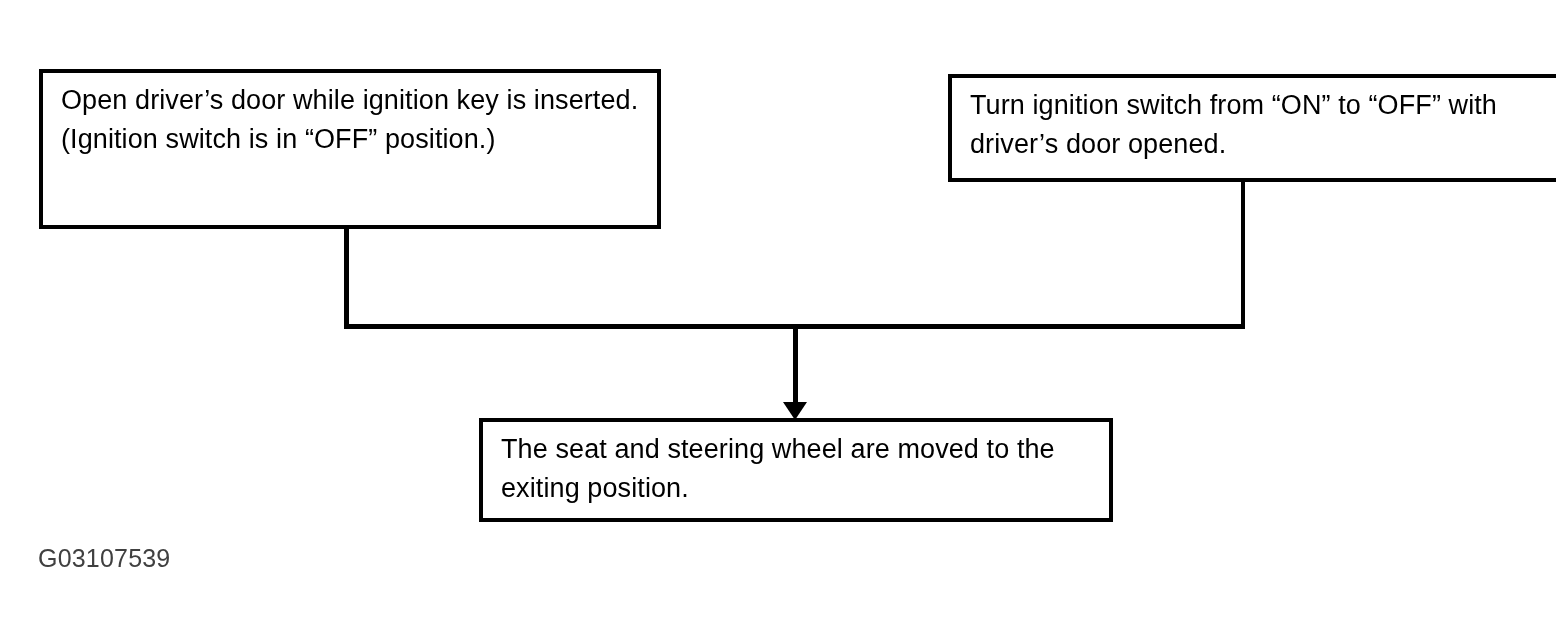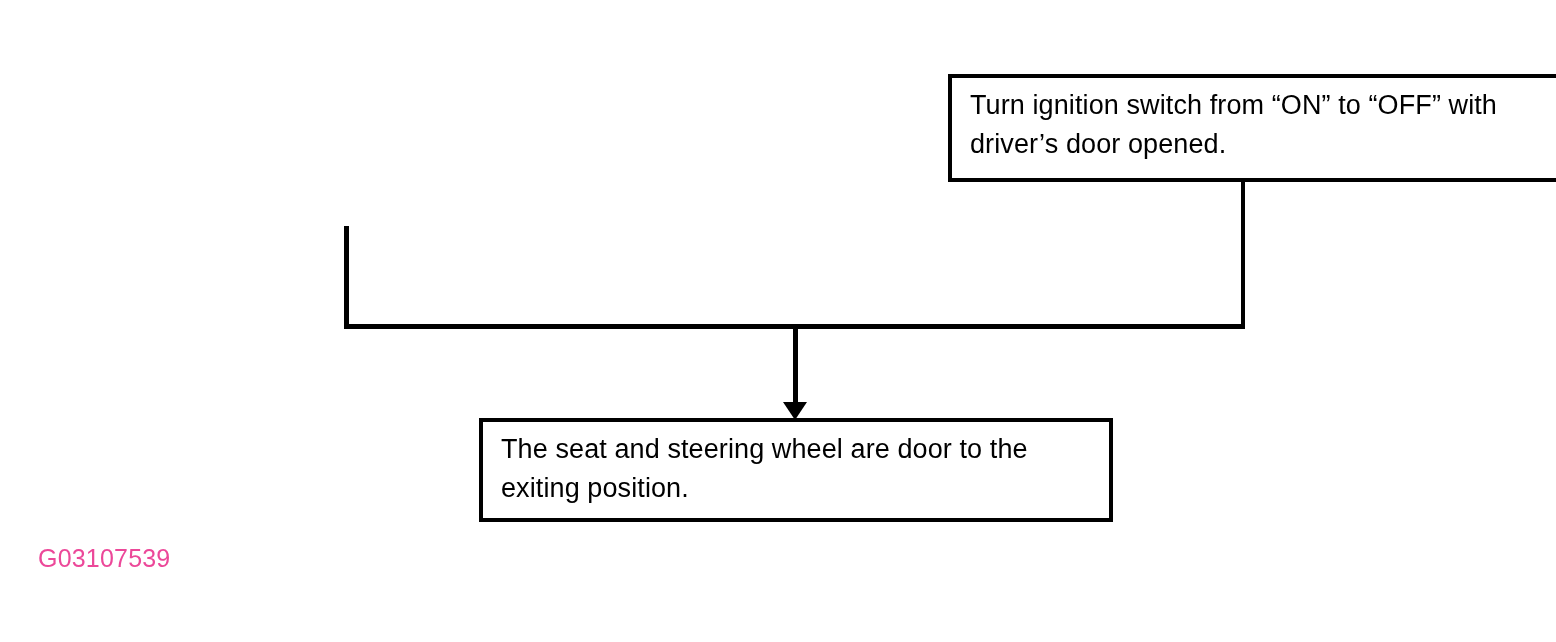--- a/index.html
+++ b/index.html
@@ -87,36 +87,39 @@
     border-left: 12px solid transparent;
     border-right: 12px solid transparent;
     border-top: 18px solid #000000;
   }
   #figure-code {
     position: absolute;
     left: 38px;
     top: 543px;
     font-size: 25px;
     line-height: 30px;
-    color: #ec4899;
+    color: #404040;
     letter-spacing: 0.2px;
   }
 </style>
 </head>
 <body>
 
 <div id="canvas">
 
+  <div class="flow-box" id="box-open-door">
+    <div class="box-text">Open driver’s door while ignition key is inserted. (Ignition switch is in “OFF” position.)</div>
+  </div>
 
   <div class="flow-box" id="box-turn-switch">
     <div class="box-text">Turn ignition switch from “ON” to “OFF” with driver’s door opened.</div>
   </div>
 
   <div class="flow-box" id="box-result">
-    <div class="box-text">The seat and steering wheel are door to the exiting position.</div>
+    <div class="box-text">The seat and steering wheel are moved to the exiting position.</div>
   </div>
 
   <div class="connector" id="stem-left"></div>
   <div class="connector" id="stem-right"></div>
   <div class="connector" id="bus-horizontal"></div>
   <div class="connector" id="arrow-stem"></div>
   <div id="arrow-head"></div>
 
   <div id="figure-code">G03107539</div>
 

